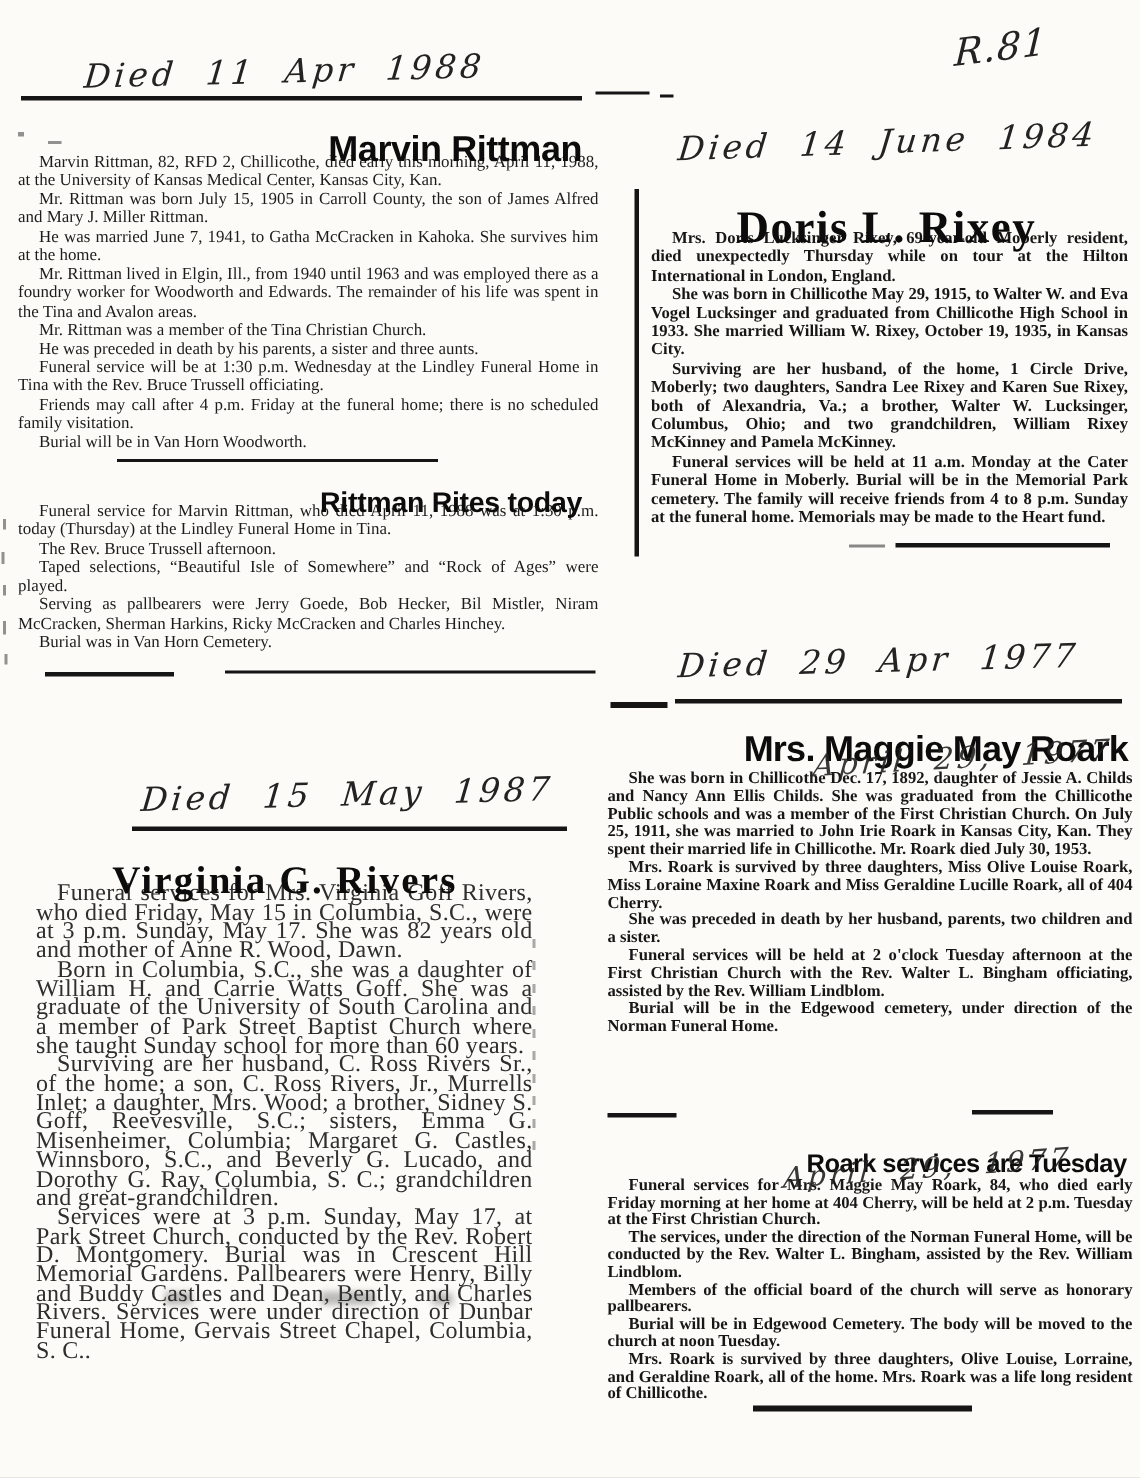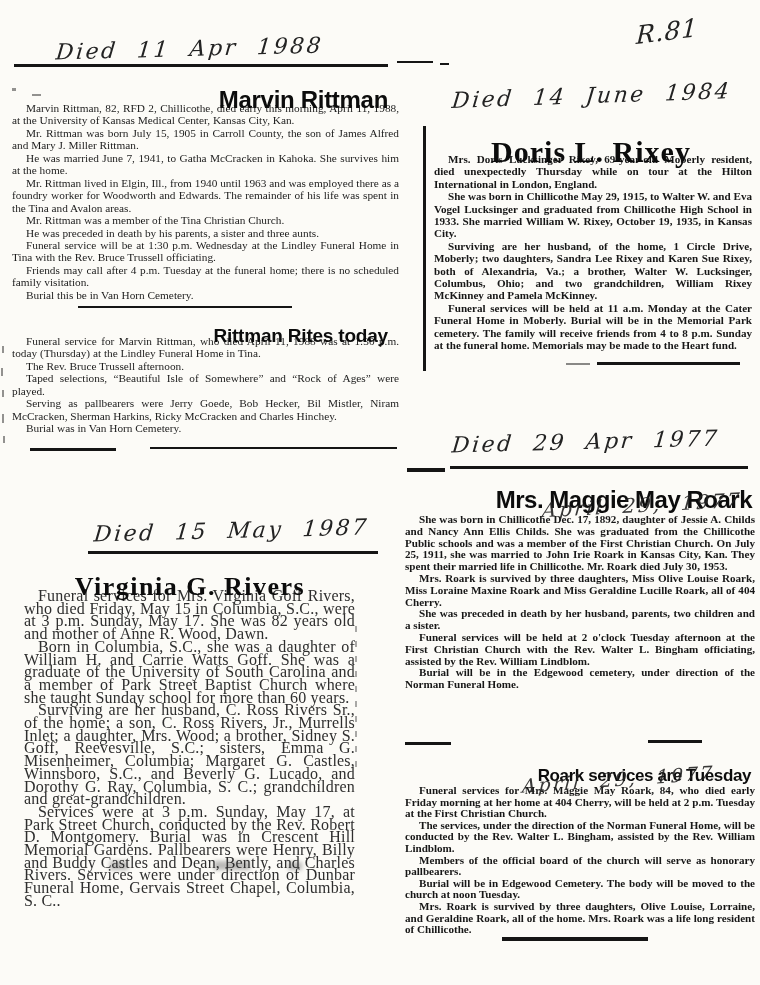--- a/index.html
+++ b/index.html
@@ -74,22 +74,22 @@
   <div class="artifact" style="left:32px; top:94px; width:9px; height:2px;"></div>
   <h1 class="hl hl-sans" id="hl-rittman">Marvin Rittman</h1>
   <div class="body" id="body-rittman">
       <p>Marvin Rittman, 82, RFD 2, Chillicothe, died early this morning, April 11, 1988, at the University of Kansas Medical Center, Kansas City, Kan.</p>
       <p>Mr. Rittman was born July 15, 1905 in Carroll County, the son of James Alfred and Mary J. Miller Rittman.</p>
       <p>He was married June 7, 1941, to Gatha McCracken in Kahoka. She survives him at the home.</p>
       <p>Mr. Rittman lived in Elgin, Ill., from 1940 until 1963 and was employed there as a foundry worker for Woodworth and Edwards. The remainder of his life was spent in the Tina and Avalon areas.</p>
       <p>Mr. Rittman was a member of the Tina Christian Church.</p>
       <p>He was preceded in death by his parents, a sister and three aunts.</p>
       <p>Funeral service will be at 1:30 p.m. Wednesday at the Lindley Funeral Home in Tina with the Rev. Bruce Trussell officiating.</p>
-      <p>Friends may call after 4 p.m. Tuesday at the funeral home; there is no scheduled family visitation.</p>
-      <p>Burial this be in Van Horn Cemetery.</p>
+      <p>Friends may call after 4 p.m. Friday at the funeral home; there is no scheduled family visitation.</p>
+      <p>Burial will be in Van Horn Woodworth.</p>
     </div>
 
   <div class="rule" style="left:78px; top:306px; width:214px; height:2px;"></div>
   <h2 class="hl hl-sans" id="hl-rites">Rittman Rites today</h2>
   <div class="body" id="body-rites">
       <p>Funeral service for Marvin Rittman, who died April 11, 1988 was at 1:30 p.m. today (Thursday) at the Lindley Funeral Home in Tina.</p>
       <p>The Rev. Bruce Trussell afternoon.</p>
       <p>Taped selections, “Beautiful Isle of Somewhere” and “Rock of Ages” were played.</p>
       <p>Serving as pallbearers were Jerry Goede, Bob Hecker, Bil Mistler, Niram McCracken, Sherman Harkins, Ricky McCracken and Charles Hinchey.</p>
       <p>Burial was in Van Horn Cemetery.</p>

